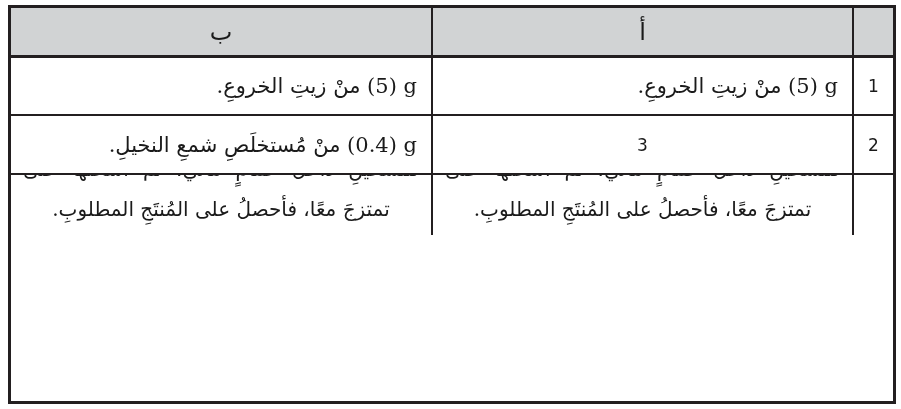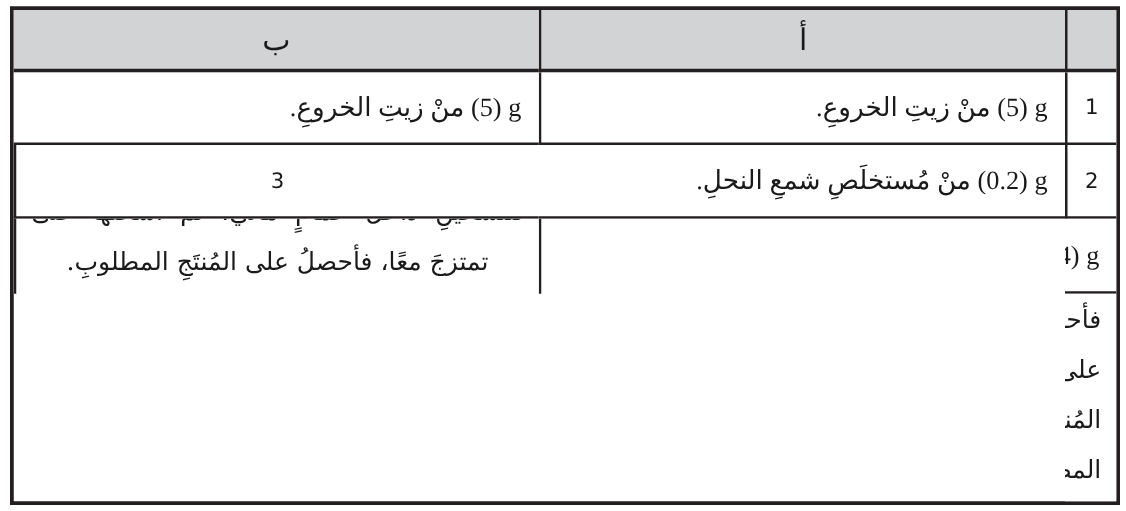--- a/index.html
+++ b/index.html
@@ -44,21 +44,20 @@
   }
   .cell.num {
     justify-content: center;
     font-family: "DejaVu Sans", sans-serif;
     font-size: 17px;
   }
   .cell.txt {
     justify-content: flex-start; 
     padding: 0 14px;
     font-size: 21px;
-    font-family: Liberation Serif, serif;
   }
   .cell.para {
     padding: 14px 12px 6px 12px;
     align-items: flex-end;
     font-size: 20px;
   }
   .cell.para .ptext {
     display: block;
     width: 100%;
     line-height: 40px;
@@ -88,23 +87,20 @@
   <div class="cell txt">
     <span>g ‏(5) منْ زيتِ الخروعِ.</span>
   </div>
   <div class="cell txt edge">
     <span>g ‏(5) منْ زيتِ الخروعِ.</span>
   </div>
 
   <div class="cell num">
     <span>2</span>
   </div>
-  <div class="cell txt edge">
-    <span>g ‏(0.2) منْ مُستخلَصِ شمعِ النحلِ.</span>
-  </div>
 
   <div class="cell num">
     <span>3</span>
   </div>
   <div class="cell txt edge">
     <span>g ‏(0.4) منْ مُستخلَصِ شمعِ النخيلِ.</span>
   </div>
 
   <div class="cell num lastrow">
     <span></span>

